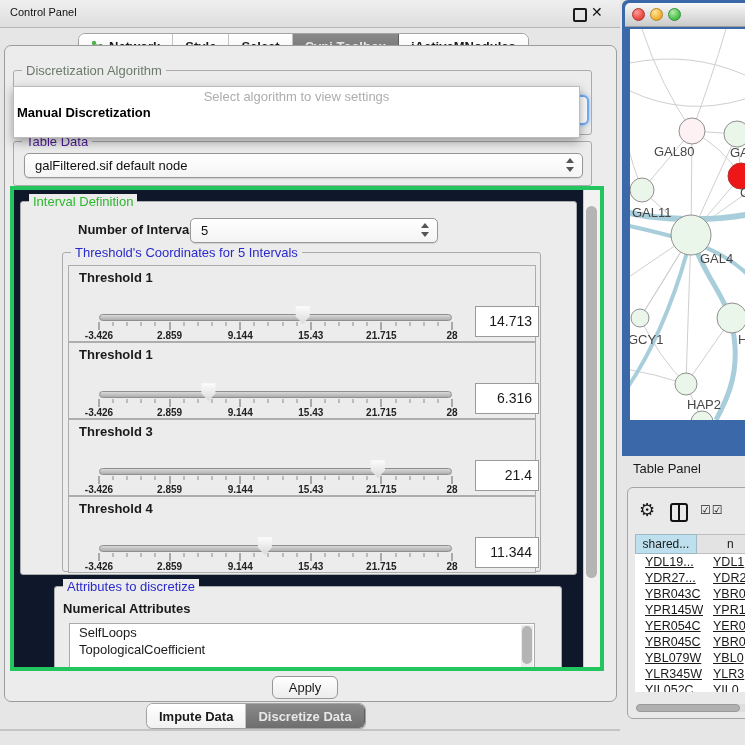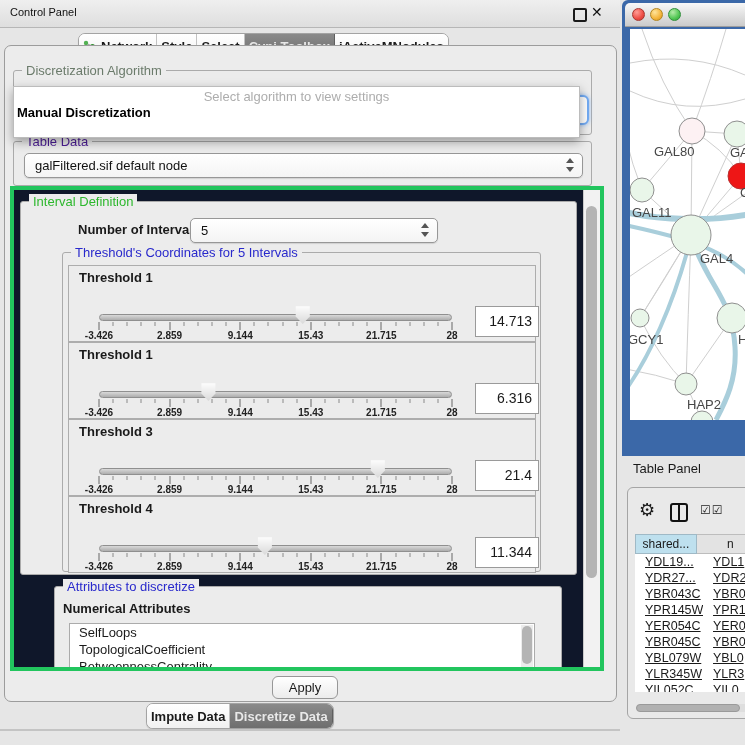--- a/index.html
+++ b/index.html
@@ -9,21 +9,21 @@
 
   
   .titlebar{left:0;top:0;width:620px;height:27px;background:linear-gradient(#efefef,#dedede);
             border-bottom:1px solid #b6b6b6;}
   .titlebar .t{position:absolute;left:10px;top:6px;font-size:11px;color:#111;}
   .float-btn{position:absolute;left:573px;top:8px;width:10px;height:10px;border:2px solid #1a1a1a;border-radius:2px;}
   .close-btn{position:absolute;left:591px;top:4px;font-size:14px;font-weight:bold;color:#111;}
 
   .tabstrip{display:flex;height:24px;border:1px solid #a3a3a3;border-radius:7px;overflow:hidden;
             background:#fff;box-shadow:0 1px 1px rgba(0,0,0,.15);}
-  .tab{display:flex;align-items:center;justify-content:center;padding:0 4px;font-weight:bold;
+  .tab{display:flex;align-items:center;justify-content:center;padding:0 12px;font-weight:bold;
        color:#1a1a1a;background:linear-gradient(#ffffff,#f1f1f1);border-right:1px solid #c2c2c2;white-space:nowrap;}
   .tab:last-child{border-right:none;}
   .tab.sel{background:linear-gradient(#8a8a8a,#6e6e6e);color:#e8e8e8;border-right:1px solid #5f5f5f;}
   .tab .nicon{margin-right:5px;}
 
   .content-panel{left:4px;top:45px;width:611px;height:655px;background:#ececec;
                  border:1px solid #9c9c9c;border-radius:7px;}
 
   .grp{position:absolute;border:1px solid #ababab;border-radius:3px;background:#ececec;}
   .grp-label{position:absolute;top:-8px;left:8px;background:#ececec;padding:0 4px;font-size:13px;}
@@ -349,21 +349,20 @@
         </div>
       </div>
     </div>
 
     <div class="grp" style="left:40px;top:396px;width:506px;height:95px;">
       <span class="grp-label g-blue">Attributes to discretize</span>
       <div class="abs" style="left:8px;top:14px;font-weight:bold;">Numerical Attributes</div>
       <div class="attr-list">
         <div class="attr-item">SelfLoops</div>
         <div class="attr-item">TopologicalCoefficient</div>
-        <div class="attr-item">BetweennessCentrality</div>
         <div class="attr-vsb">
             <div class="th"></div>
           </div>
       </div>
     </div>
 
     <div class="vsb-track">
       <div class="vsb-thumb" style="top:16px;height:372px;"></div>
     </div>
   </div>

